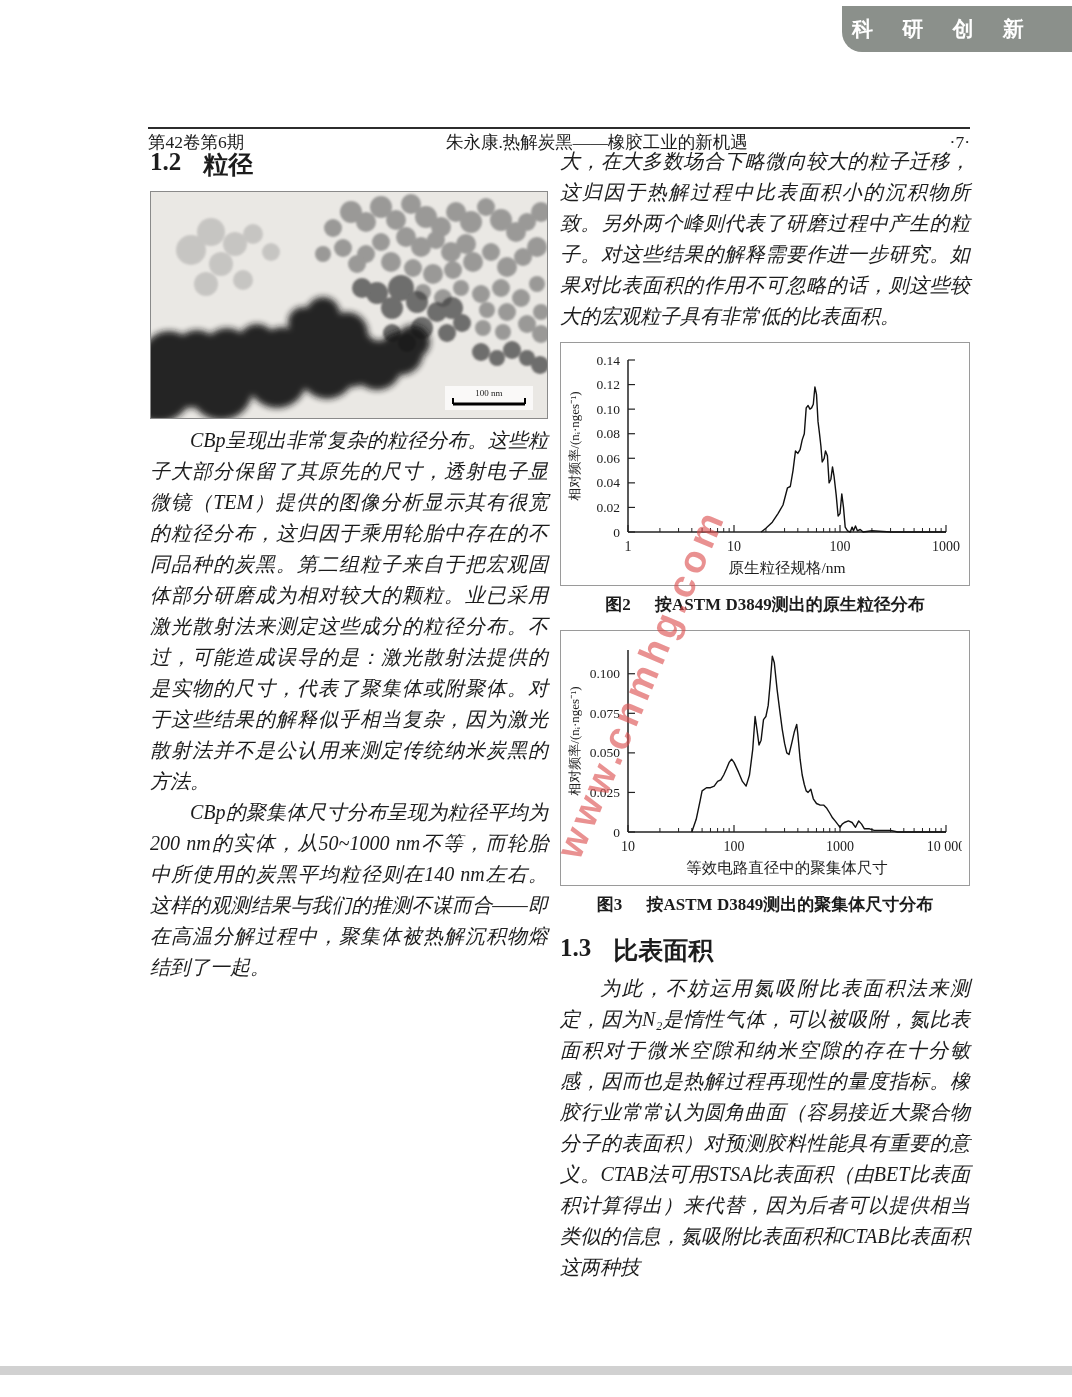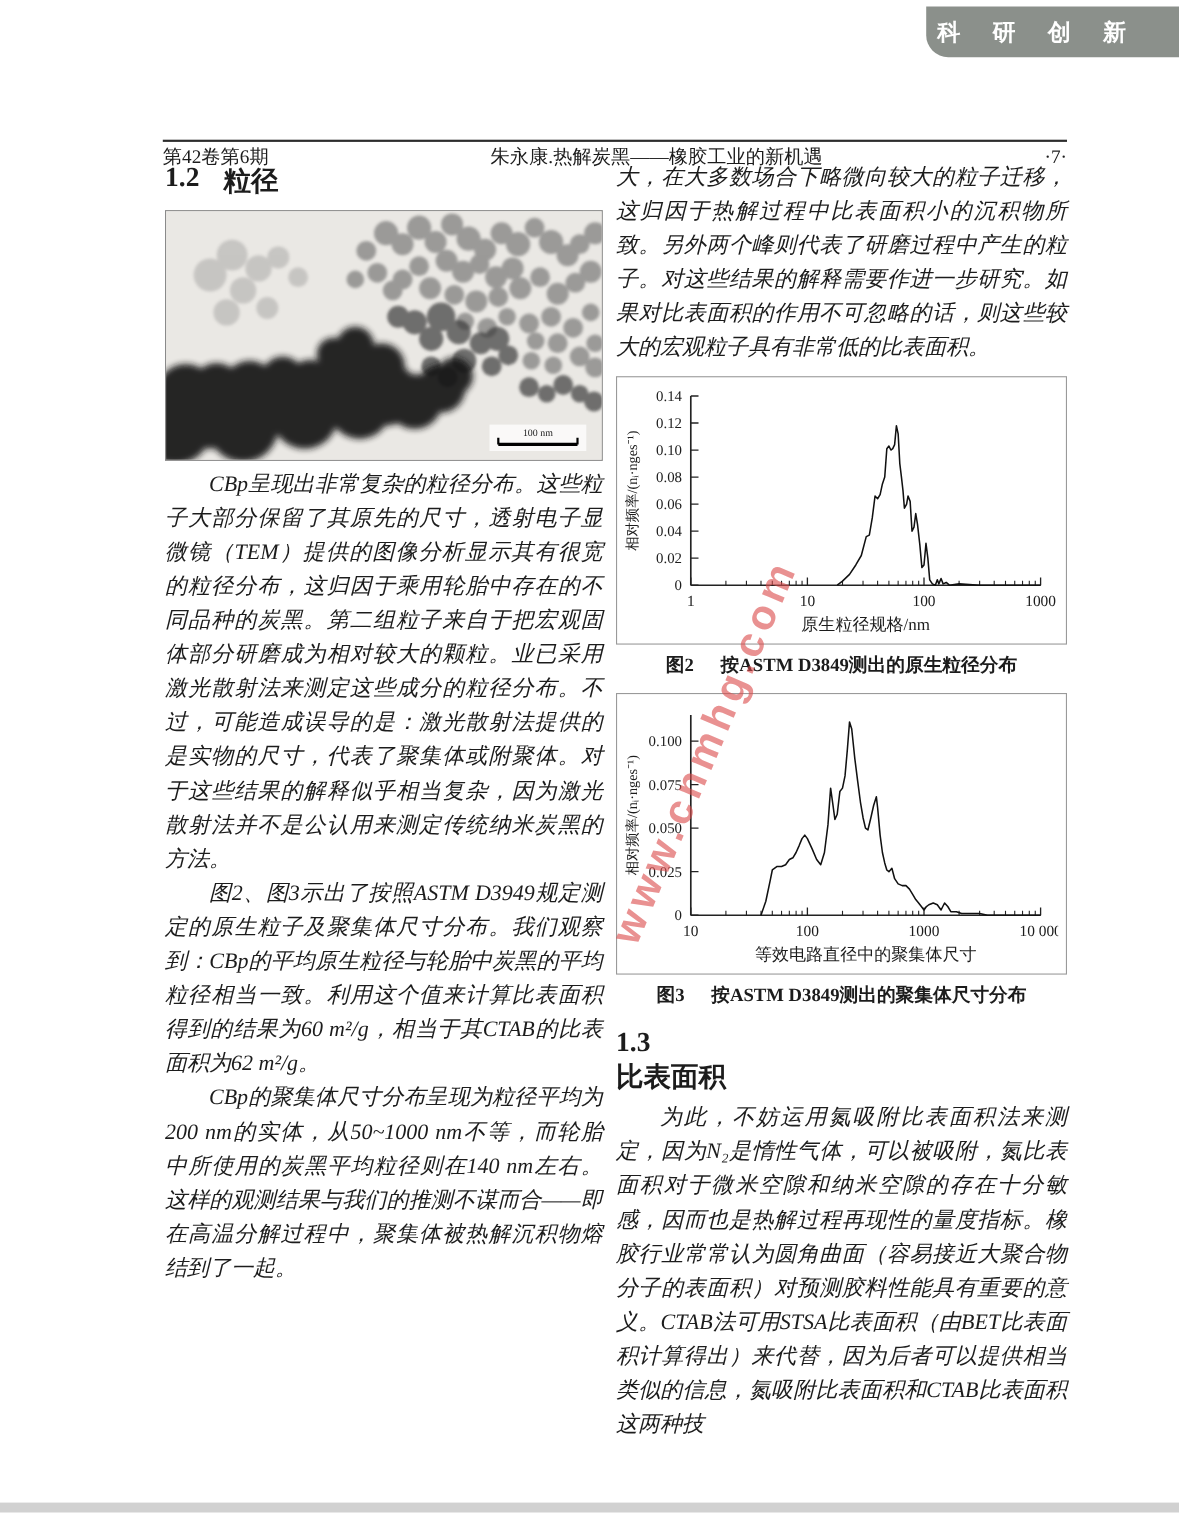--- a/index.html
+++ b/index.html
@@ -178,21 +178,20 @@
     <g>
       <rect x="294" y="194" width="88" height="24" fill="#ffffff" opacity="0.75"></rect>
       <line x1="302" y1="212" x2="374" y2="212" stroke="#000" stroke-width="3"></line>
       <line x1="302" y1="206" x2="302" y2="212" stroke="#000" stroke-width="2"></line>
       <line x1="374" y1="206" x2="374" y2="212" stroke="#000" stroke-width="2"></line>
       <text x="338" y="204" text-anchor="middle" font-size="9">100 nm</text>
     </g>
   </svg>
 
   <p class="body indent">CBp呈现出非常复杂的粒径分布。这些粒子大部分保留了其原先的尺寸，透射电子显微镜（TEM）提供的图像分析显示其有很宽的粒径分布，这归因于乘用轮胎中存在的不同品种的炭黑。第二组粒子来自于把宏观固体部分研磨成为相对较大的颗粒。业已采用激光散射法来测定这些成分的粒径分布。不过，可能造成误导的是：激光散射法提供的是实物的尺寸，代表了聚集体或附聚体。对于这些结果的解释似乎相当复杂，因为激光散射法并不是公认用来测定传统纳米炭黑的方法。</p>
-  <p class="body indent">图2、图3示出了按照ASTM D3949规定测定的原生粒子及聚集体尺寸分布。我们观察到：CBp的平均原生粒径与轮胎中炭黑的平均粒径相当一致。利用这个值来计算比表面积得到的结果为60 m²/g，相当于其CTAB的比表面积为62 m²/g。</p>
   <p class="body indent">CBp的聚集体尺寸分布呈现为粒径平均为200 nm的实体，从50~1000 nm不等，而轮胎中所使用的炭黑平均粒径则在140 nm左右。这样的观测结果与我们的推测不谋而合——即在高温分解过程中，聚集体被热解沉积物熔结到了一起。</p>
 </div>
 
 <div class="col col-right">
   <p class="body">大，在大多数场合下略微向较大的粒子迁移，这归因于热解过程中比表面积小的沉积物所致。另外两个峰则代表了研磨过程中产生的粒子。对这些结果的解释需要作进一步研究。如果对比表面积的作用不可忽略的话，则这些较大的宏观粒子具有非常低的比表面积。</p>
 
   <div class="chartbox">
     <svg id="chart2" width="398" height="232">
         <line x1="64" y1="12" x2="64" y2="184" stroke="#222" stroke-width="1.5"></line>
         <line x1="64" y1="184" x2="382" y2="184" stroke="#222" stroke-width="1.5"></line>
@@ -303,21 +302,21 @@
         <polyline points="127.8,196.0 132.2,183.3 136.2,164.3 138.1,154.9 142.5,151.7 146.5,151.7 150.2,150.1 153.6,145.4 156.8,143.8 159.7,139.0 162.5,132.7 165.1,126.4 167.6,123.2 170.0,126.4 172.2,131.1 174.4,135.9 178.4,145.4 182.1,150.1 185.5,139.0 188.7,113.7 191.1,80.5 193.1,94.7 195.0,109.0 197.1,104.2 199.5,83.6 201.9,80.5 204.2,69.4 206.3,45.7 208.3,20.3 210.3,26.7 213.1,53.6 215.7,74.1 218.2,93.1 220.6,107.4 222.8,116.9 225.0,118.5 227.7,107.4 230.2,96.3 232.7,88.4 233.8,97.9 236.1,123.2 238.2,139.0 240.3,148.5 242.2,154.9 244.1,156.4 246.8,153.3 249.3,162.8 252.5,167.5 256.2,169.1 259.6,169.1 262.8,172.3 265.7,177.0 268.5,181.8 271.1,184.9 273.6,188.1 276.0,191.3 278.2,188.1 280.4,186.5 284.4,184.9 288.1,186.5 291.5,191.3 294.7,184.9 297.6,188.1 300.4,192.8 305.5,192.8 310.2,194.4 318.2,194.4 326.6,194.4 333.7,196.0 382.0,196.0" fill="none" stroke="#111" stroke-width="1.4" stroke-linejoin="round"></polyline>
         <text x="223" y="237" text-anchor="middle" font-size="15.5">等效电路直径中的聚集体尺寸</text>
         <text x="15" y="105" text-anchor="middle" font-size="13" transform="rotate(-90 15 105)">相对频率/(nᵢ·nges⁻¹)</text>
       </svg>
   </div>
   <div class="figcap">
     <span class="lab">图3</span>
     <span>按ASTM D3849测出的聚集体尺寸分布</span>
   </div>
 
-  <h3 class="section" style="margin-top:14px;flex-direction:column;">
+  <h3 class="section" style="margin-top:14px;">
     <span class="num">1.3</span>
     <span>比表面积</span>
   </h3>
   <p class="body indent">为此，不妨运用氮吸附比表面积法来测定，因为N₂是惰性气体，可以被吸附，氮比表面积对于微米空隙和纳米空隙的存在十分敏感，因而也是热解过程再现性的量度指标。橡胶行业常常认为圆角曲面（容易接近大聚合物分子的表面积）对预测胶料性能具有重要的意义。CTAB法可用STSA比表面积（由BET比表面积计算得出）来代替，因为后者可以提供相当类似的信息，氮吸附比表面积和CTAB比表面积这两种技</p>
 </div>
 
 <div class="watermark">www.cnmhg.com</div>
 <div class="bottom-strip"></div>
 
 </body></html>

